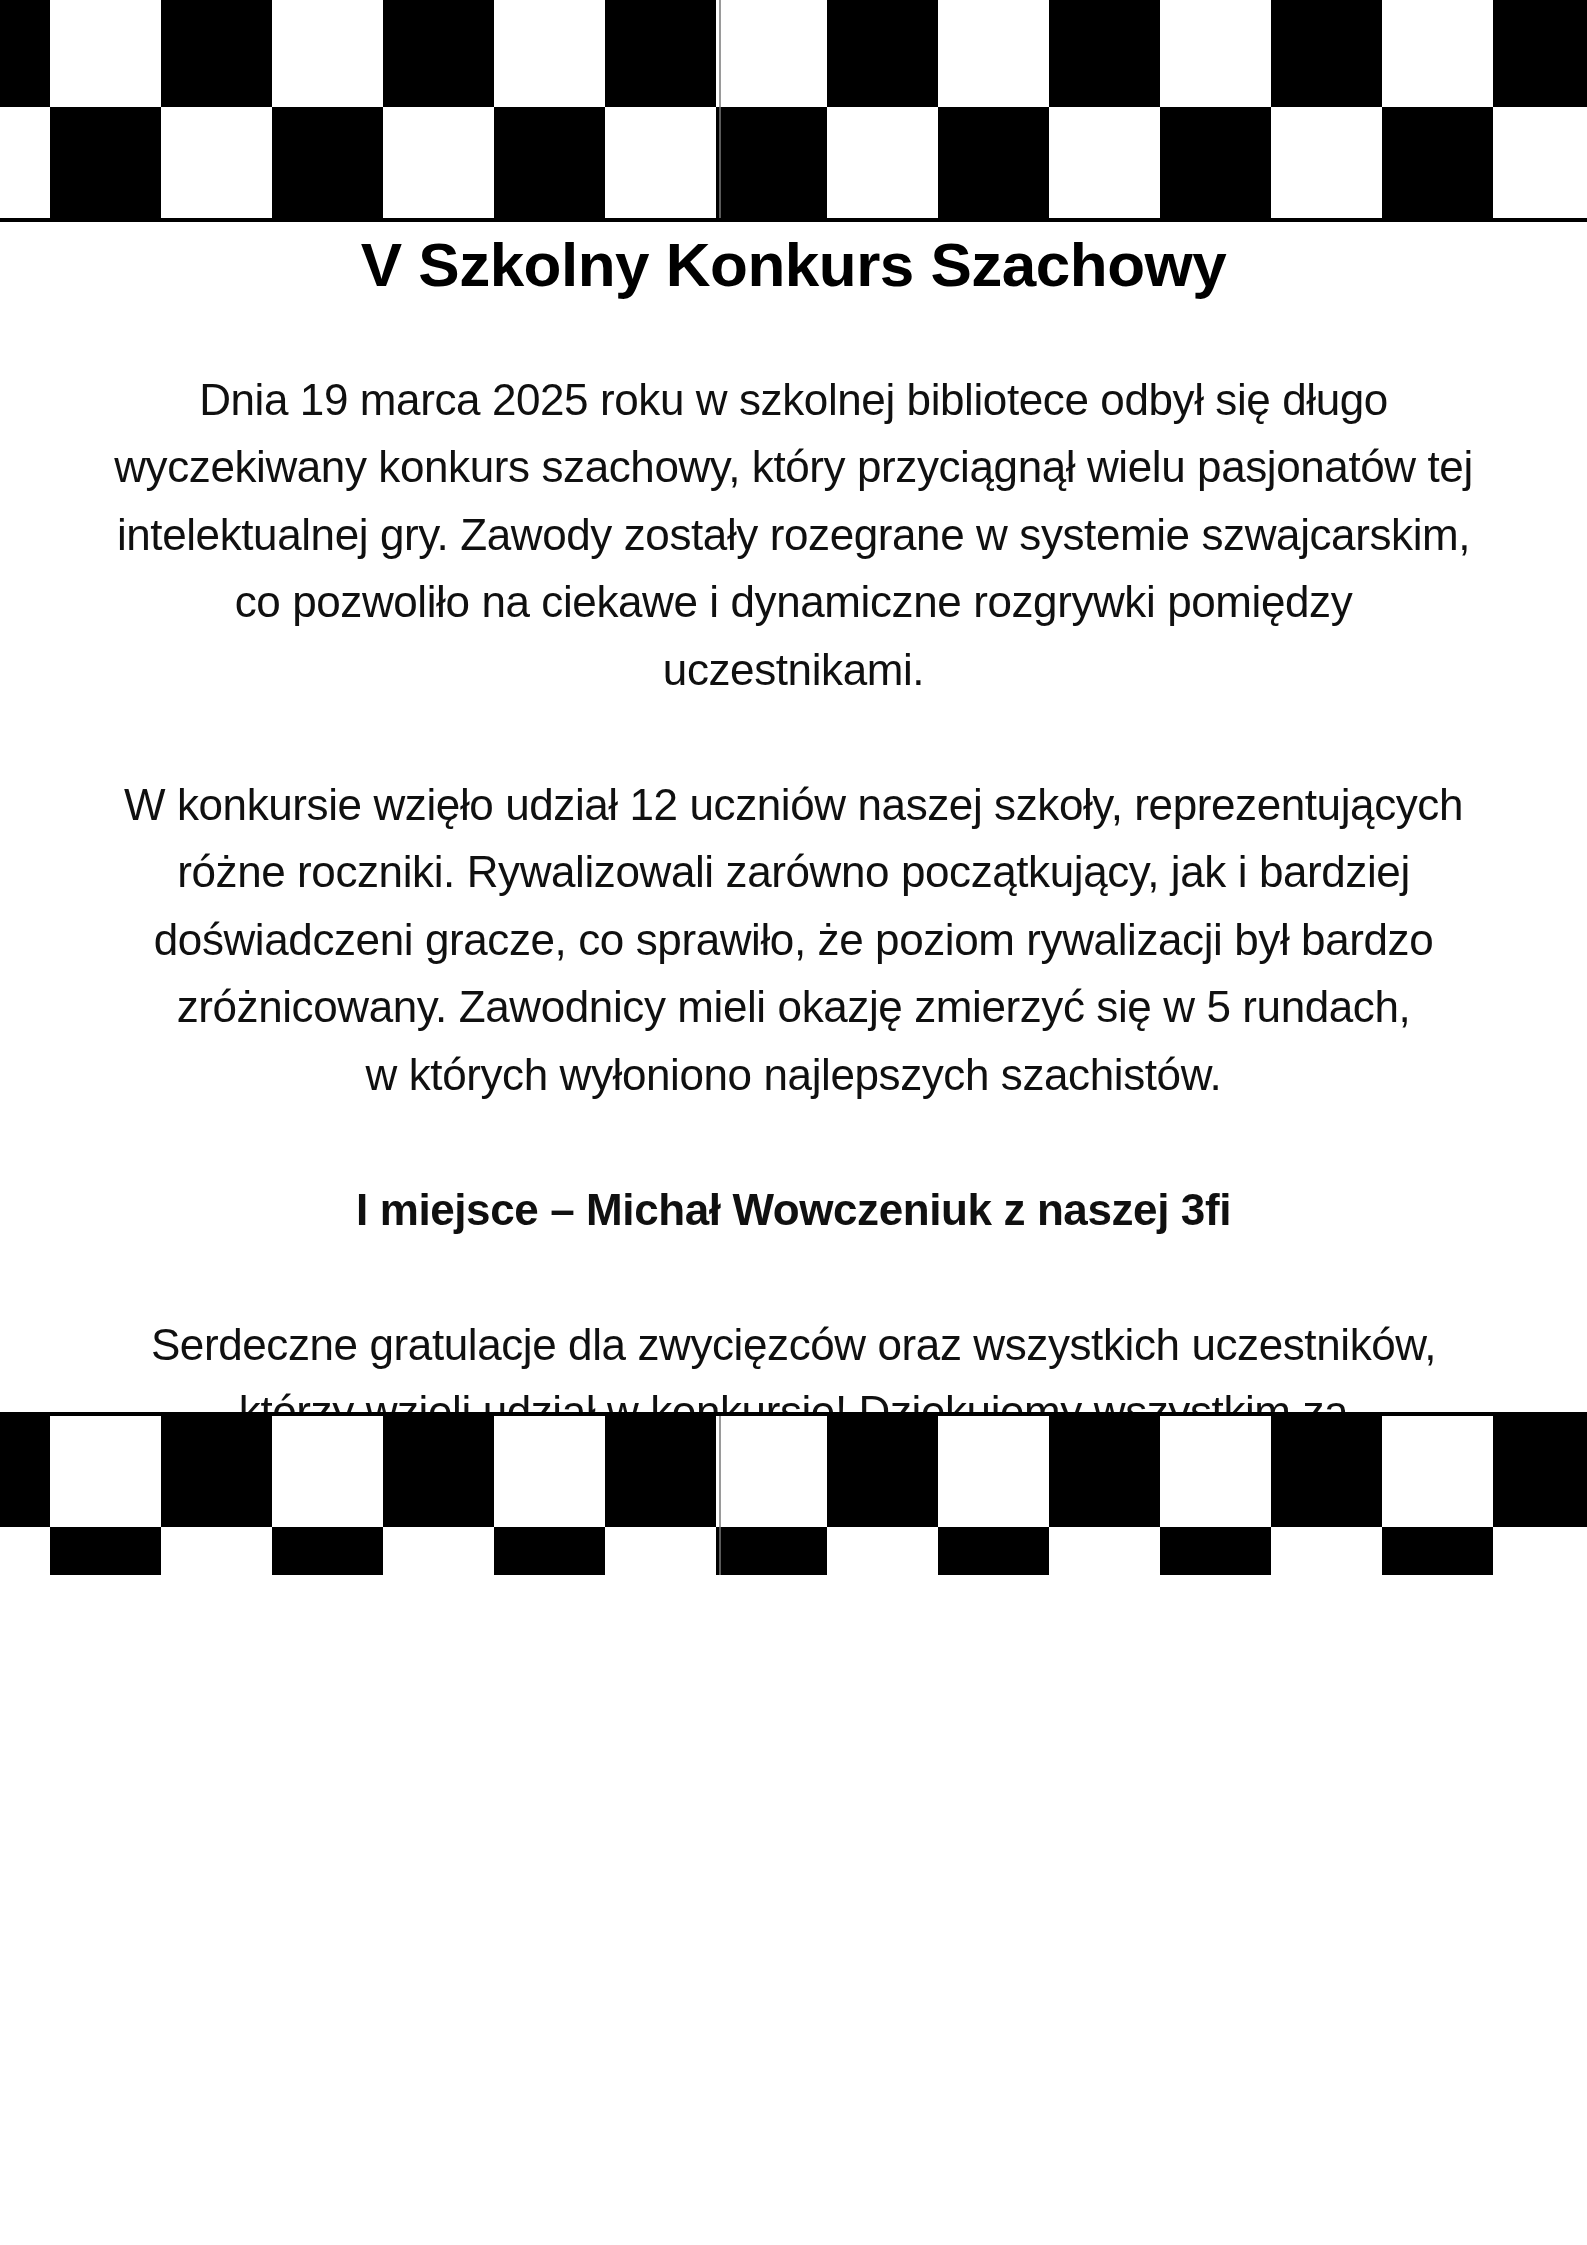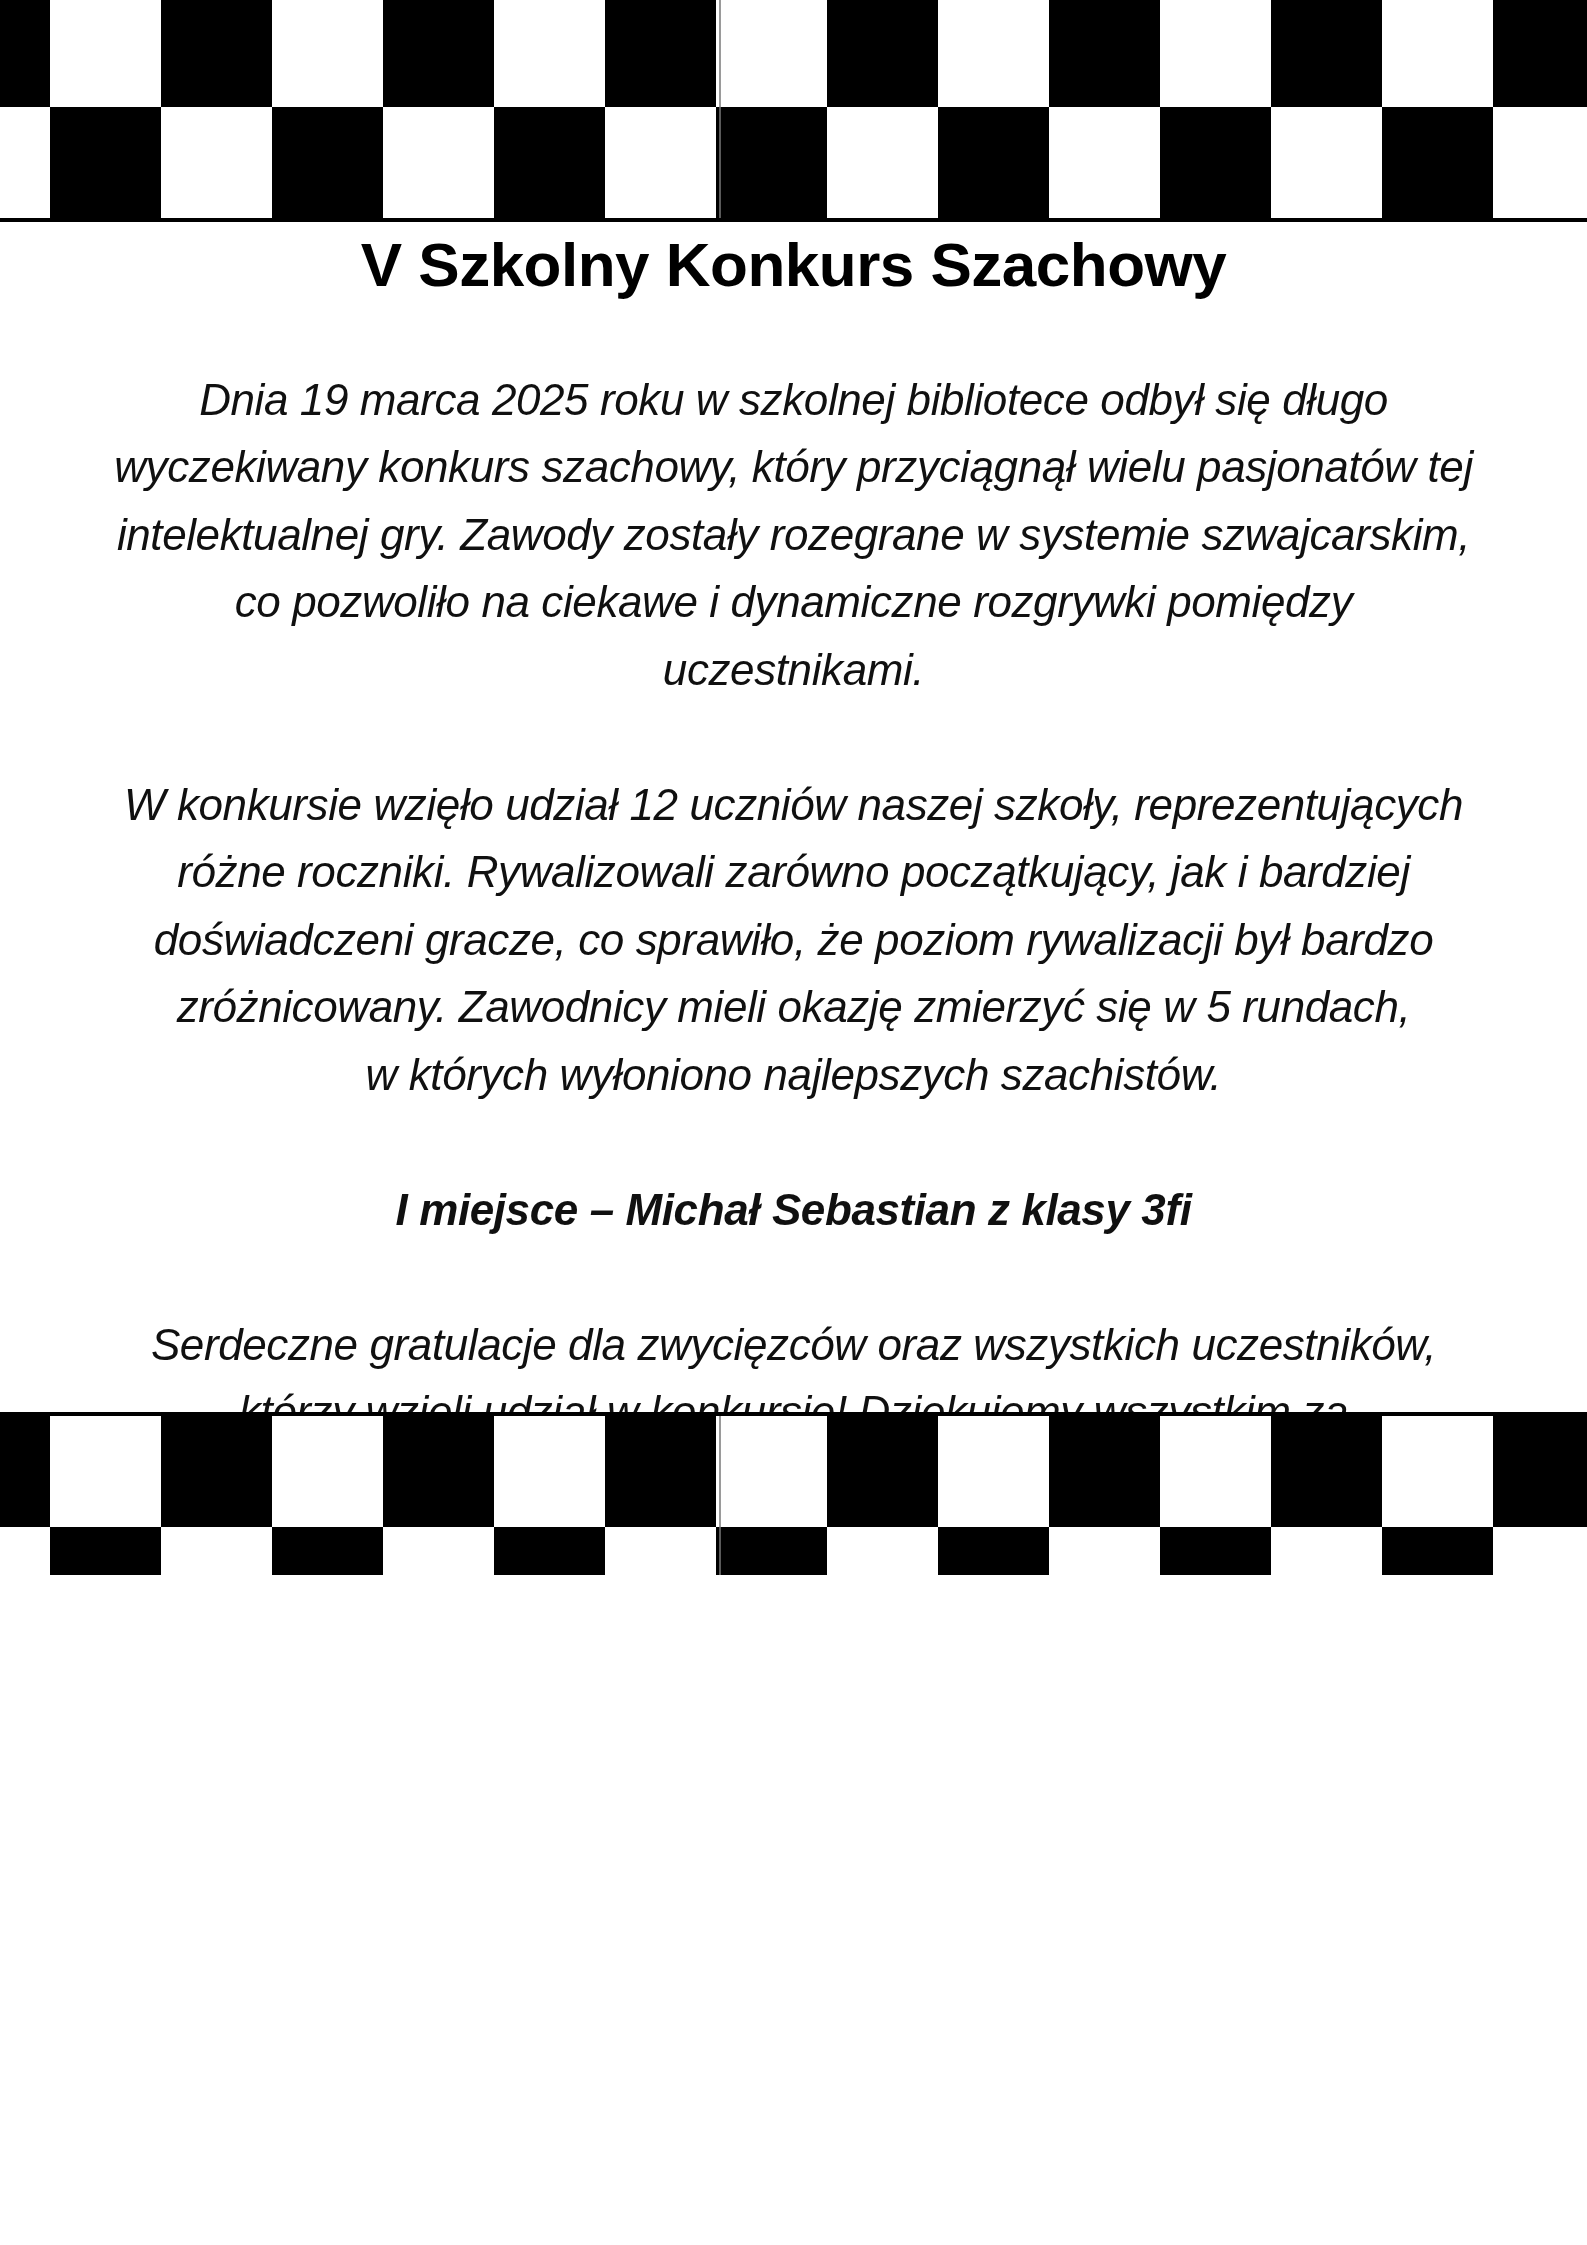--- a/index.html
+++ b/index.html
@@ -58,21 +58,21 @@
     letter-spacing:-0.5px;
   }
   .body {
     margin-top:0;
     padding:0 14px;
     font-size:44px;
     line-height:67.5px;
     white-space:pre-line;
     letter-spacing:-0.4px;
   }
-  .block { margin:0;font-style:italic; }
+  .block { margin:0; }
   .bold { font-weight:700; }
 </style>
 </head>
 <body>
 
 <div class="page">
 
   <div class="checker checker-top">
     <div class="seam"></div>
   </div>
@@ -84,21 +84,21 @@
       <div class="block">Dnia 19 marca 2025 roku w szkolnej bibliotece odbył się długo
 wyczekiwany konkurs szachowy, który przyciągnął wielu pasjonatów tej
 intelektualnej gry. Zawody zostały rozegrane w systemie szwajcarskim,
 co pozwoliło na ciekawe i dynamiczne rozgrywki pomiędzy
 uczestnikami.</div>
       <div class="block">W konkursie wzięło udział 12 uczniów naszej szkoły, reprezentujących
 różne roczniki. Rywalizowali zarówno początkujący, jak i bardziej
 doświadczeni gracze, co sprawiło, że poziom rywalizacji był bardzo
 zróżnicowany. Zawodnicy mieli okazję zmierzyć się w 5 rundach,
 w których wyłoniono najlepszych szachistów.</div>
-      <div class="block bold">I miejsce – Michał Sebastian z klasy 3fi</div>
+      <div class="block bold">I miejsce – Michał Wowczeniuk z naszej 3fi</div>
       <div class="block">Serdeczne gratulacje dla zwycięzców oraz wszystkich uczestników,
 którzy wzięli udział w konkursie! Dziękujemy wszystkim za
 zaangażowanie, sportową postawę i emocjonującą rywalizację.</div>
       <div class="block">Konkurs szachowy to nie tylko okazja do wykazania się swoimi
 umiejętnościami, ale także wspaniała forma integracji społeczności
 uczniowskiej.</div>
       
     </div>
 
   </div>

